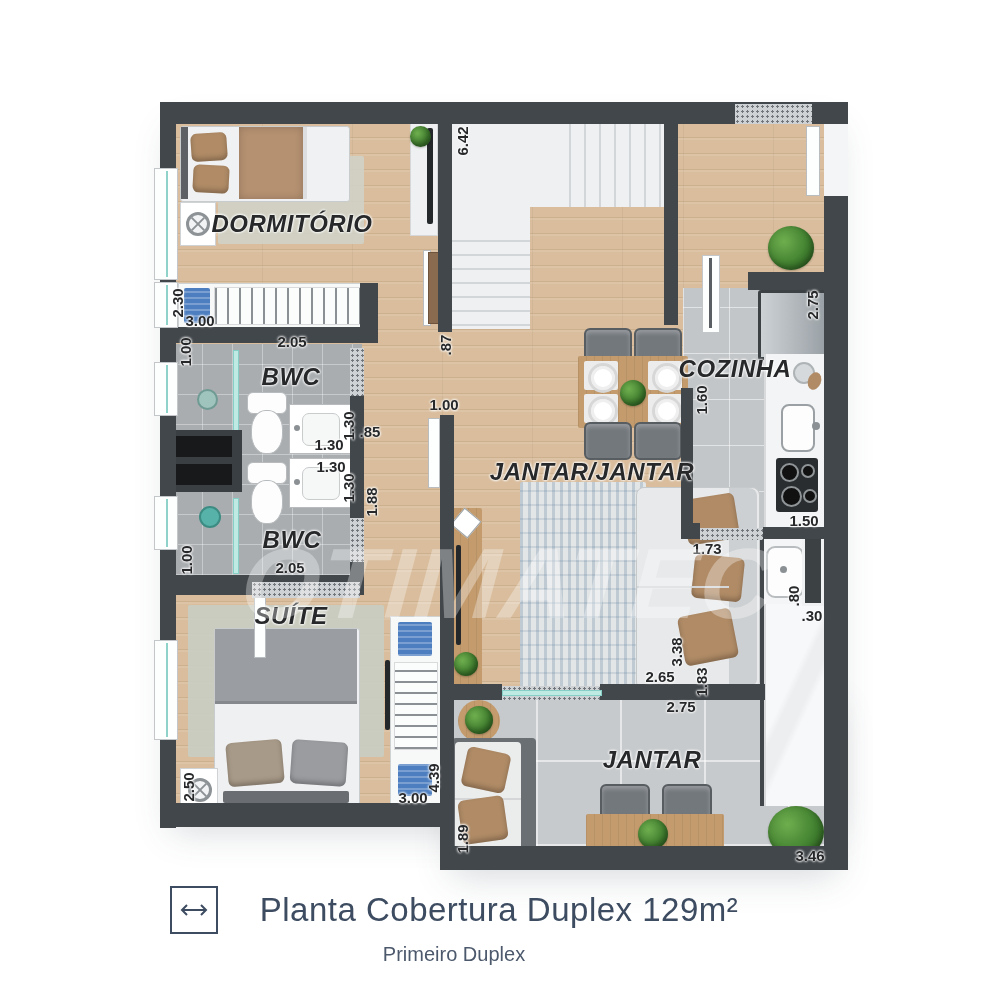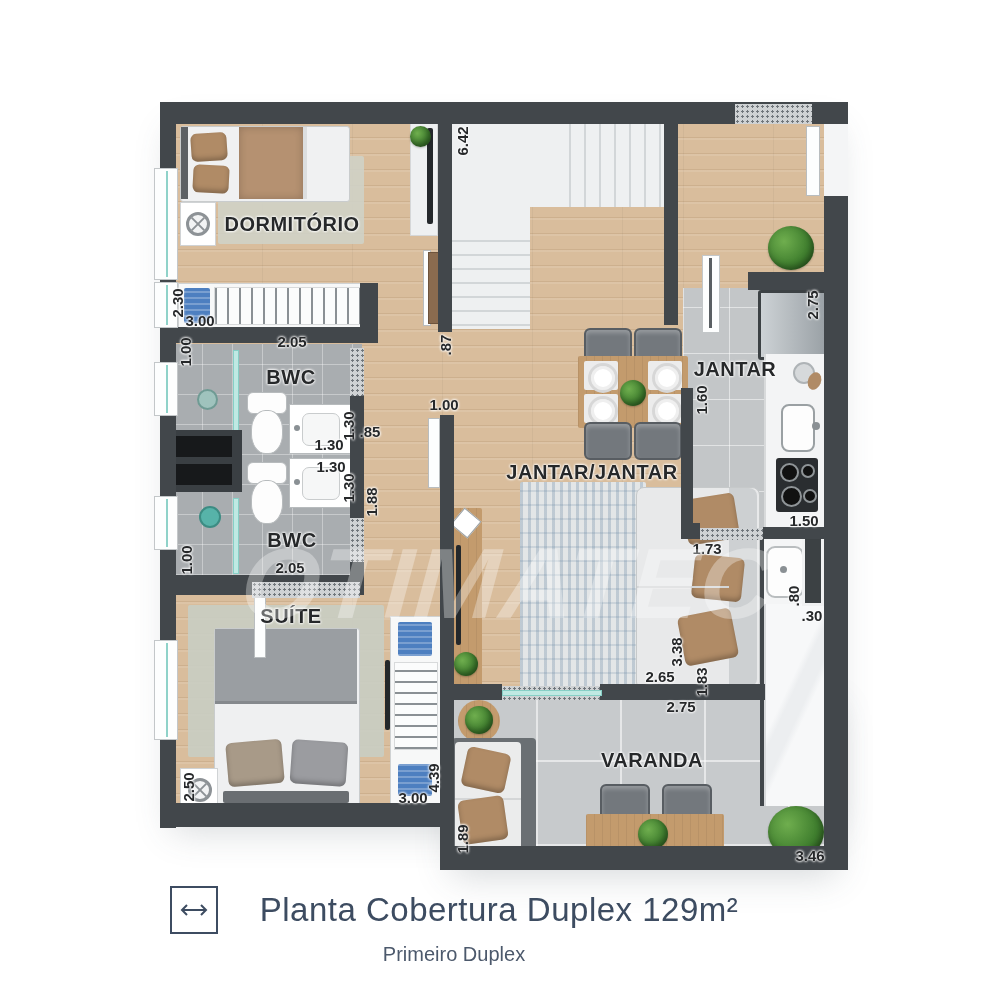--- a/index.html
+++ b/index.html
@@ -40,21 +40,21 @@
   .tv{background:#24282b;border-radius:2px;}
   .rug1{background:#cfd2c6;opacity:.9;border-radius:2px;}
   .rug2{background:#c9cdc2;opacity:.92;border-radius:2px;}
   .rugE{background:#e3e6e7;background-image:repeating-linear-gradient(90deg,rgba(96,128,158,.28) 0 3px,rgba(0,0,0,0) 3px 8px),repeating-linear-gradient(0deg,rgba(96,128,158,.18) 0 2px,rgba(0,0,0,0) 2px 14px);border-radius:2px;}
   .steel{background:linear-gradient(90deg,#cdd2d5,#9aa1a6);border:3px solid #3c4144;border-radius:3px;}
   .stove{background:#2a2d30;border-radius:3px;}
   .burner{position:absolute;border-radius:50%;background:#111;border:2px solid #8f9497;}
   
   .dim,.room{position:absolute;transform:translate(-50%,-50%);color:#26282a;font-weight:bold;white-space:nowrap;z-index:50;text-shadow:0 0 3px #fff,0 0 3px #fff,0 0 2px #fff;}
   .dim{font-size:15px;}
-  .room{font-size:20px;letter-spacing:.5px;}
+  .room{font-size:24px;letter-spacing:.5px;font-style:italic;}
   .vlab{writing-mode:vertical-rl;transform:translate(-50%,-50%) rotate(180deg);}
   
   .wm{position:absolute;z-index:60;color:rgba(255,255,255,.32);font-style:italic;font-weight:900;white-space:nowrap;pointer-events:none;}
   .wm-word{font-size:100px;letter-spacing:1px;transform:translate(-50%,-50%) scaleX(1.02) skewX(-4deg);}
   .wm-sub{font-size:21px;letter-spacing:21px;font-style:normal;font-weight:bold;color:rgba(255,255,255,.42);transform:translate(-50%,-50%);}
   
   #caption{position:absolute;left:0;top:886px;width:908px;display:flex;flex-direction:column;align-items:center;z-index:70;}
   .cap-row{display:flex;align-items:center;gap:42px;}
   .cap-icon{width:44px;height:44px;border:2px solid #3d4c61;display:flex;align-items:center;justify-content:center;}
   .cap-title{font-size:33px;color:#3d4c61;letter-spacing:.5px;}
@@ -245,22 +245,22 @@
   <div class="abs hatch" style="left:252px;top:582px;width:108px;height:16px"></div>
   <div class="abs hatch" style="left:700px;top:528px;width:63px;height:12px"></div>
   <div class="abs hatch" style="left:502px;top:686px;width:98px;height:14px"></div>
   <div class="abs glassH" style="left:502px;top:690px;width:98px;height:4px"></div>
 
   <span class="room" style="left:292px;top:224px">DORMITÓRIO</span>
   <span class="room" style="left:291px;top:377px">BWC</span>
   <span class="room" style="left:292px;top:540px">BWC</span>
   <span class="room" style="left:291px;top:616px">SUÍTE</span>
   <span class="room" style="left:592px;top:472px">JANTAR/JANTAR</span>
-  <span class="room" style="left:735px;top:369px">JANTAR</span>
-  <span class="room" style="left:652px;top:760px">VARANDA</span>
+  <span class="room" style="left:735px;top:369px">COZINHA</span>
+  <span class="room" style="left:652px;top:760px">JANTAR</span>
 
   <span class="dim vlab" style="left:462px;top:141px">6.42</span>
   <span class="dim vlab" style="left:445px;top:345px">.87</span>
   <span class="dim vlab" style="left:177px;top:303px">2.30</span>
   <span class="dim" style="left:200px;top:320px">3.00</span>
   <span class="dim vlab" style="left:185px;top:352px">1.00</span>
   <span class="dim" style="left:292px;top:341px">2.05</span>
   <span class="dim vlab" style="left:348px;top:426px">1.30</span>
   <span class="dim" style="left:329px;top:444px">1.30</span>
   <span class="dim" style="left:370px;top:431px">.85</span>

